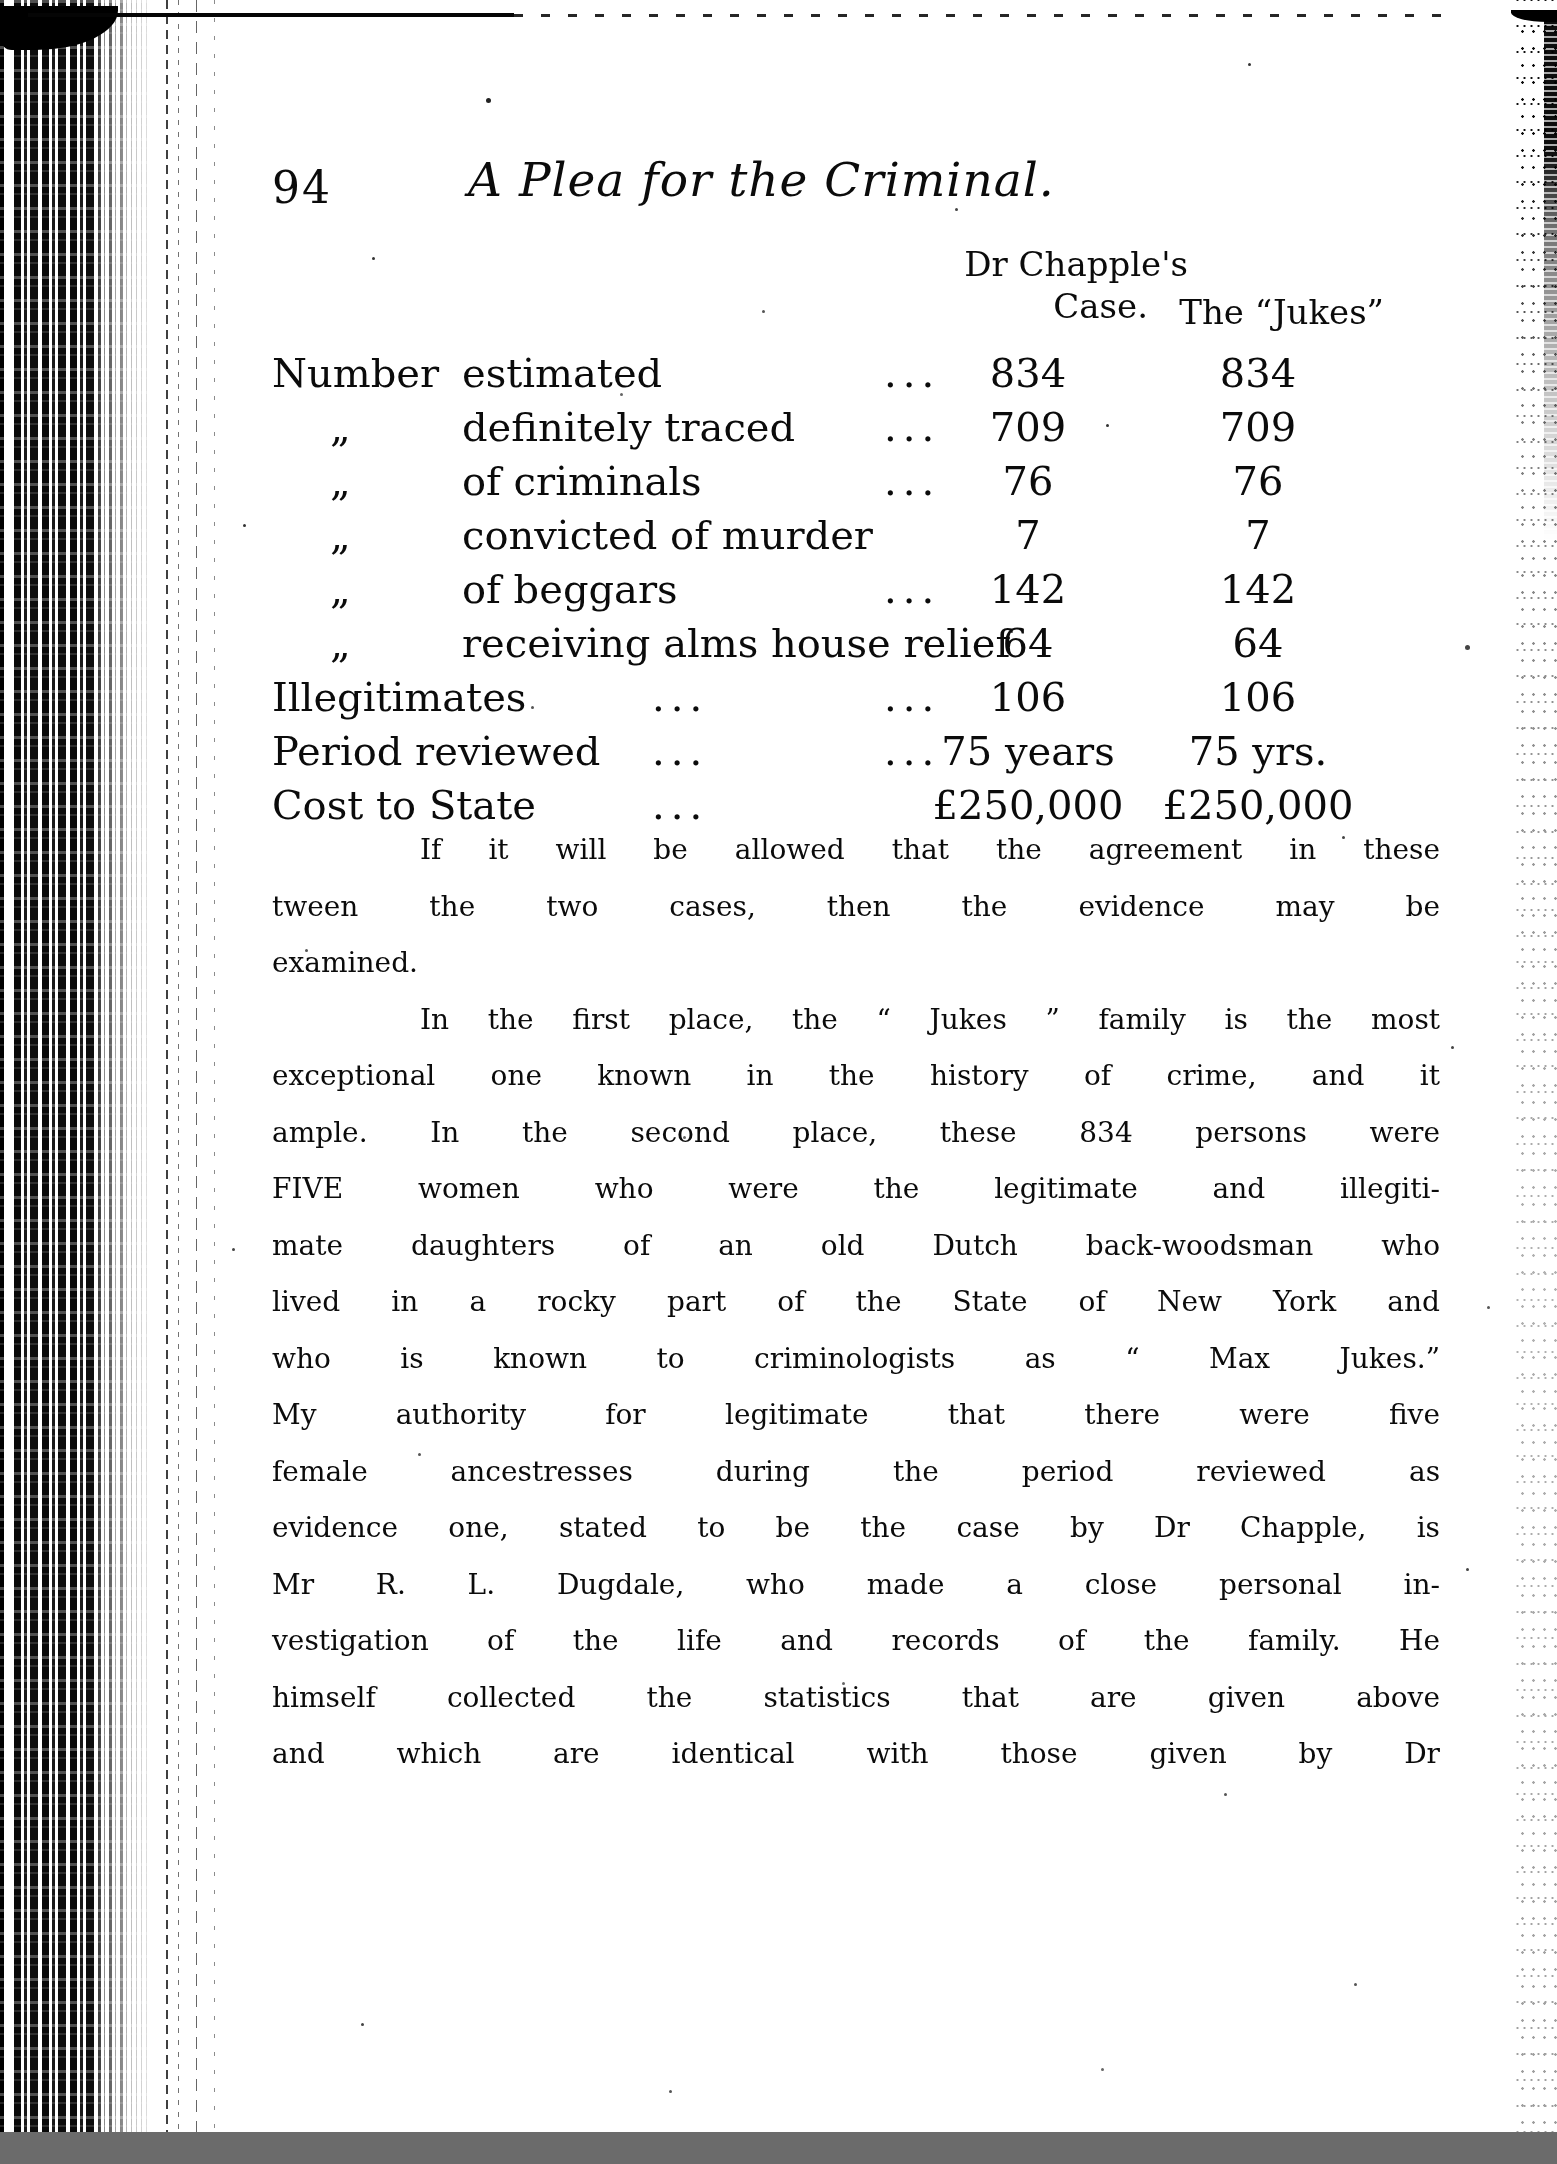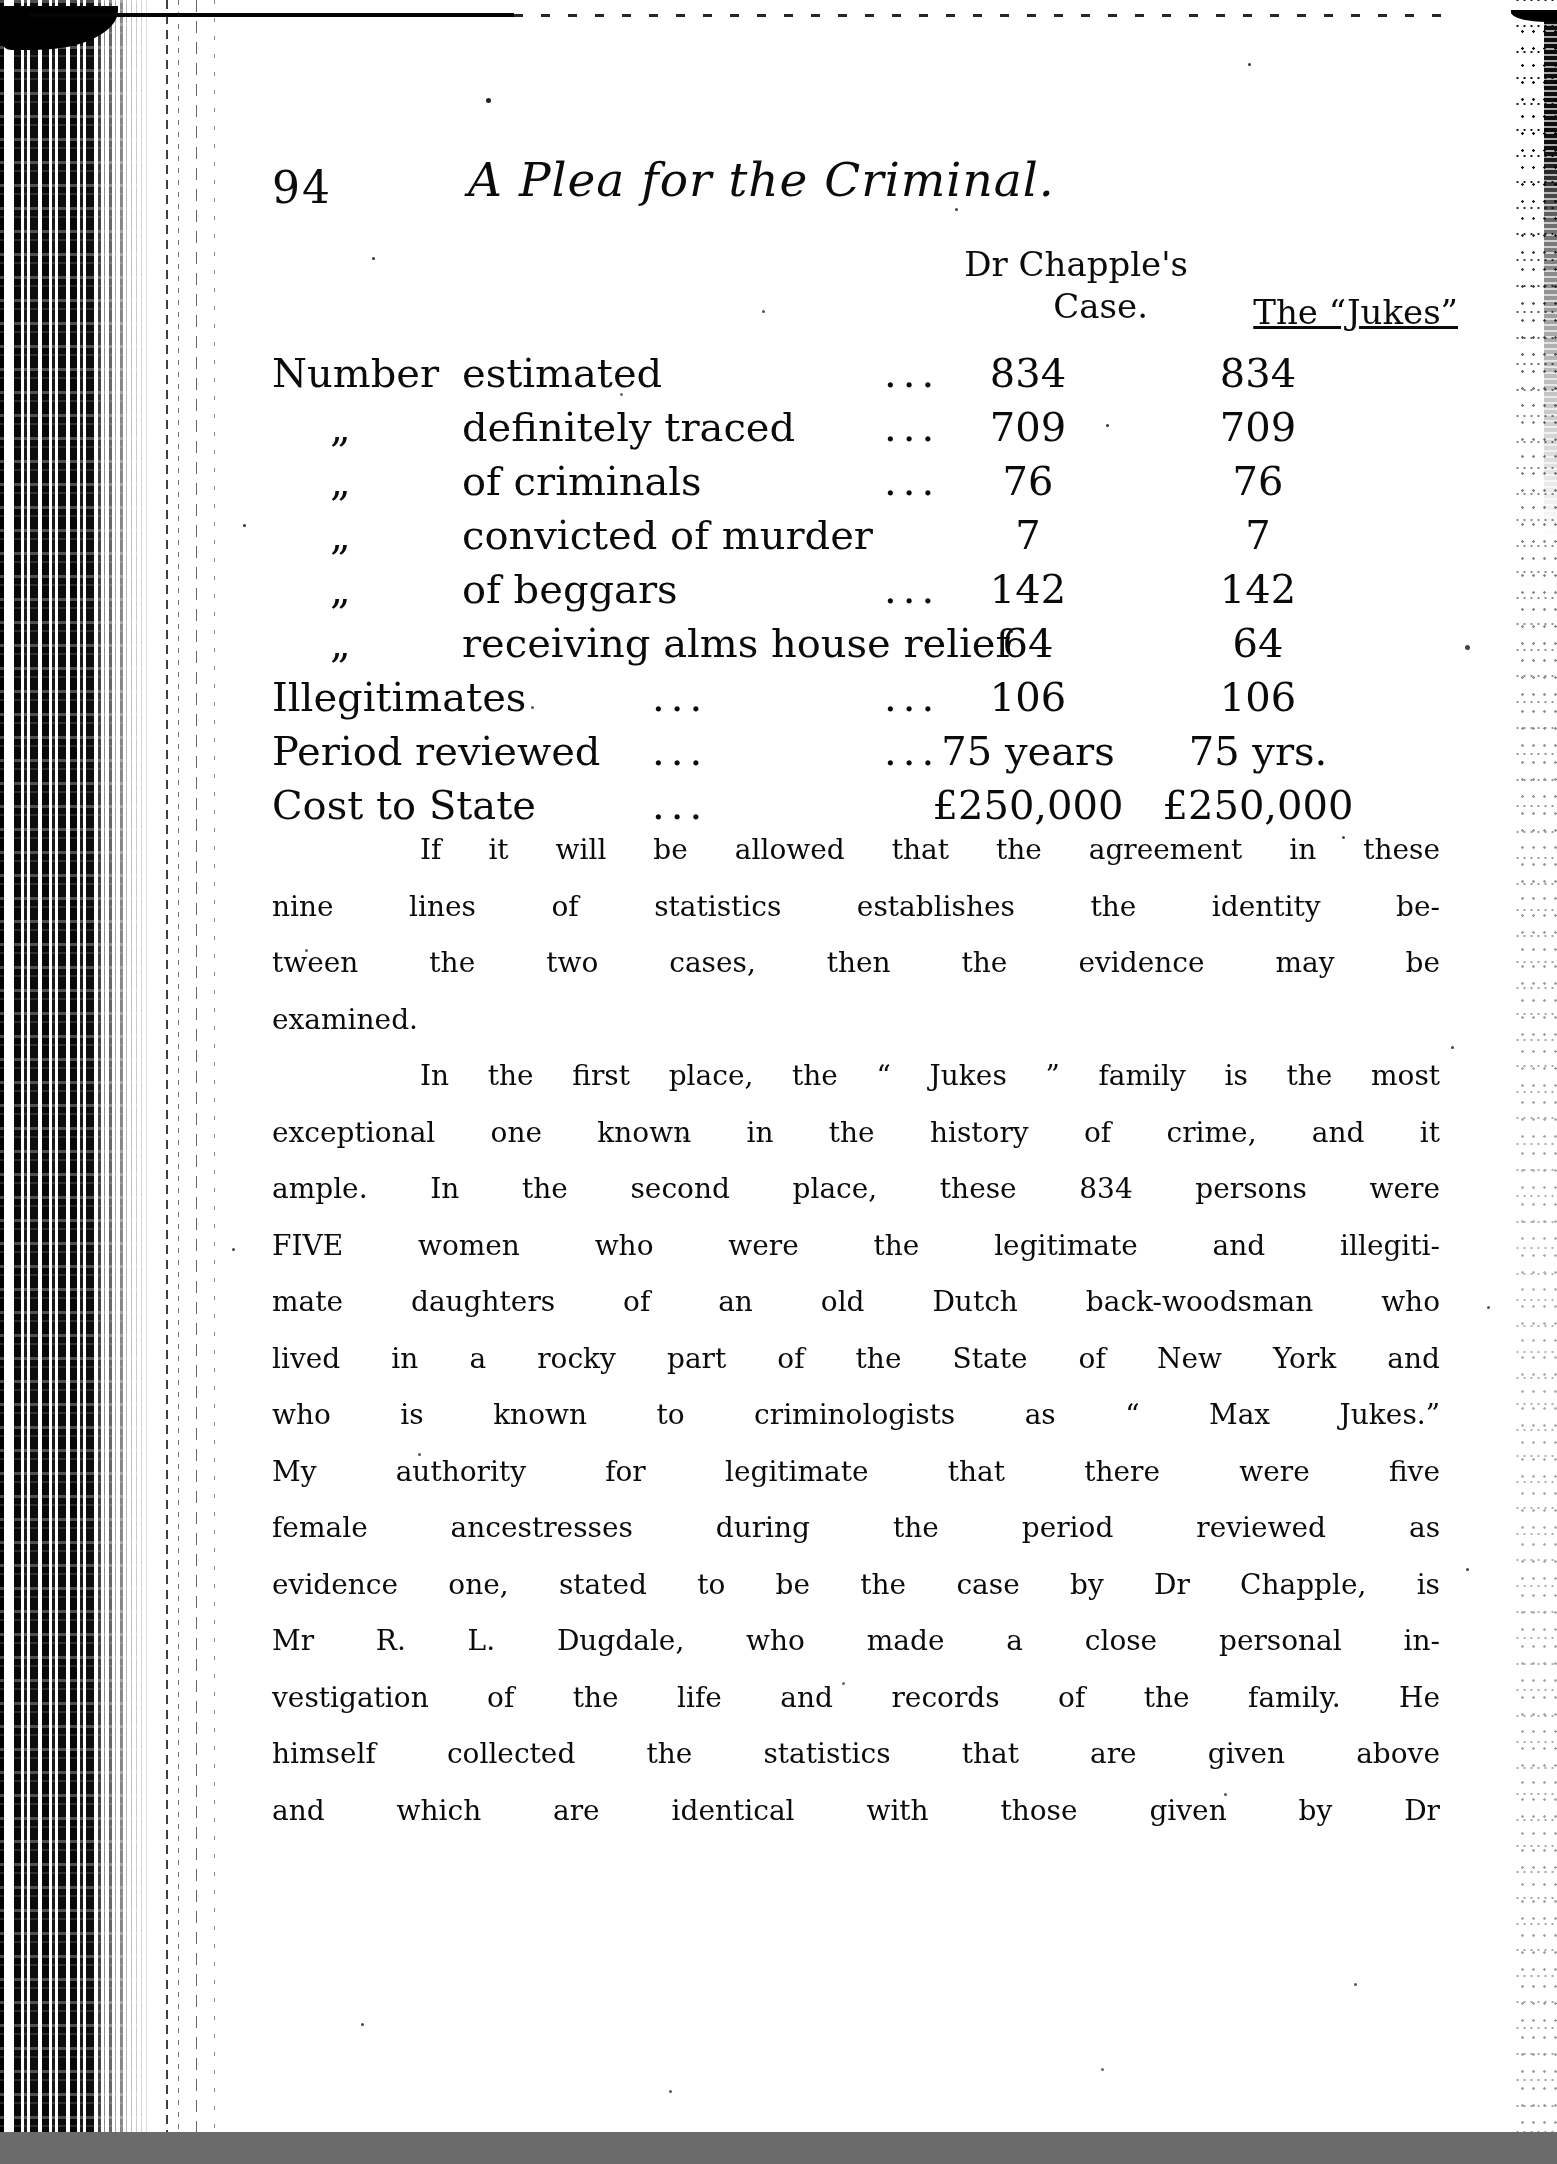--- a/index.html
+++ b/index.html
@@ -66,21 +66,21 @@
   .header { position:absolute; left:272px; top:152px; width:1168px; height:70px; }
   .page-num { position:absolute; left:0; top:10px; font-size:44px; letter-spacing:2px; }
   .running-title { position:absolute; left:196px; top:0; font-size:47px; font-style:italic; letter-spacing:1px; }
 
   
   .stat-table { position:absolute; left:272px; top:240px; width:1168px; font-size:40px; }
   .t-header { position:relative; height:106px; font-size:34px; }
   .t-header span { position:absolute; text-align:right; }
   .th1 { left:636px; top:4px;  width:280px; }
   .th2 { left:636px; top:46px; width:240px; }
-  .th3 { left:906px; top:52px; width:280px;text-decoration:underline; }
+  .th3 { left:832px; top:52px; width:280px; }
   .trow { position:relative; height:54px; }
   .trow span { position:absolute; top:0; line-height:54px; white-space:nowrap; }
   .tp  { left:0; }
   .tp.ditto { left:58px; }
   .tl.l2 { left:158px;margin-left:32px; }
   .tl.l0 { left:0; }
   .tda { left:380px; letter-spacing:6px; }
   .tdb { left:612px; letter-spacing:6px; }
   .tv1 { left:636px; width:240px; text-align:center; }
   .tv2 { left:856px; width:260px; text-align:center; }
@@ -191,21 +191,20 @@
           <span class="tda">...</span>
           <span class="tdb"></span>
           <span class="tv1">£250,000</span>
           <span class="tv2">£250,000</span>
         </div>
       </div>
   </div>
 
   <div class="body-text" id="body-text">
       <div class="pline first">If it will be allowed that the agreement in these</div>
-      <div class="pline">nine lines of statistics establishes the identity be-</div>
       <div class="pline">tween the two cases, then the evidence may be</div>
       <div class="pline left-last">examined.</div>
       <div class="pline first">In the first place, the “ Jukes ” family is the most</div>
       <div class="pline">exceptional one known in the history of crime, and it</div>
       <div class="pline">ample.  In the second place, these 834 persons were</div>
       <div class="pline">FIVE women who were the legitimate and illegiti-</div>
       <div class="pline">mate daughters of an old Dutch back-woodsman who</div>
       <div class="pline">lived in a rocky part of the State of New York and</div>
       <div class="pline">who is known to criminologists as “ Max Jukes.”</div>
       <div class="pline">My authority for legitimate that there were five</div>

